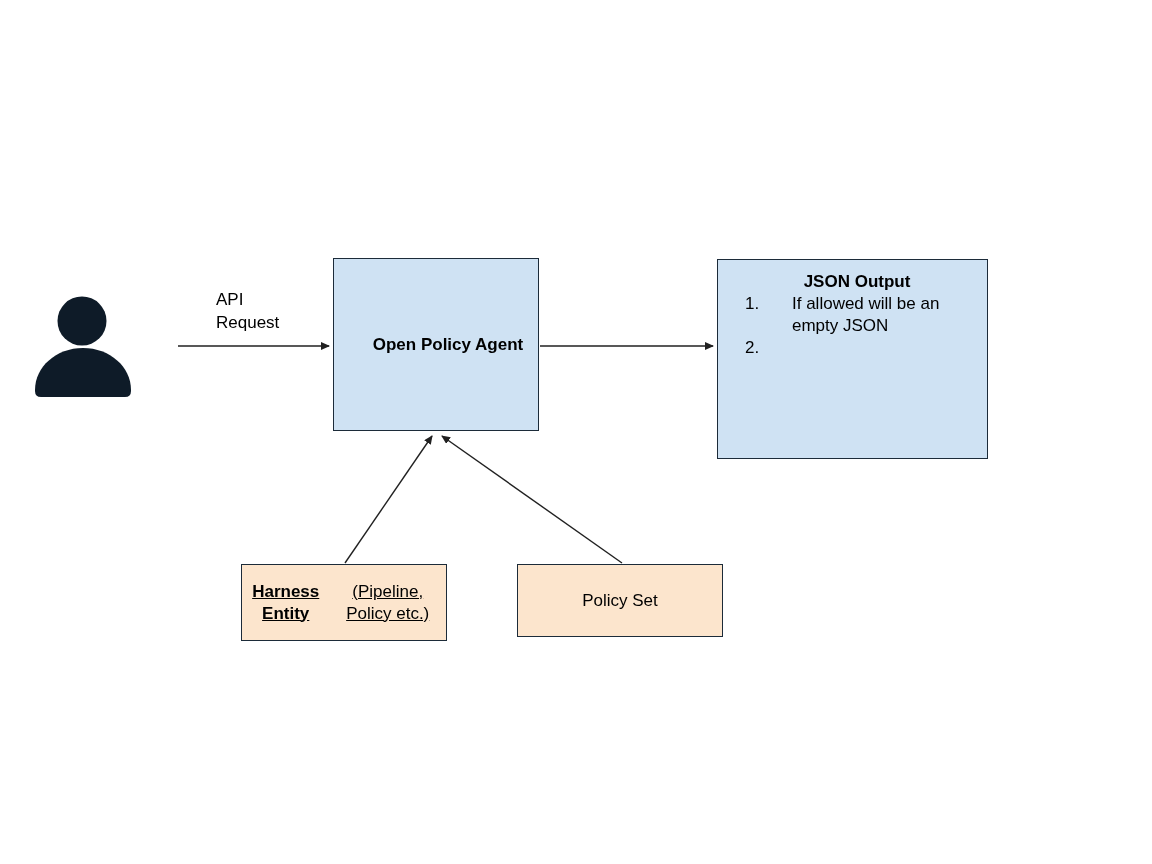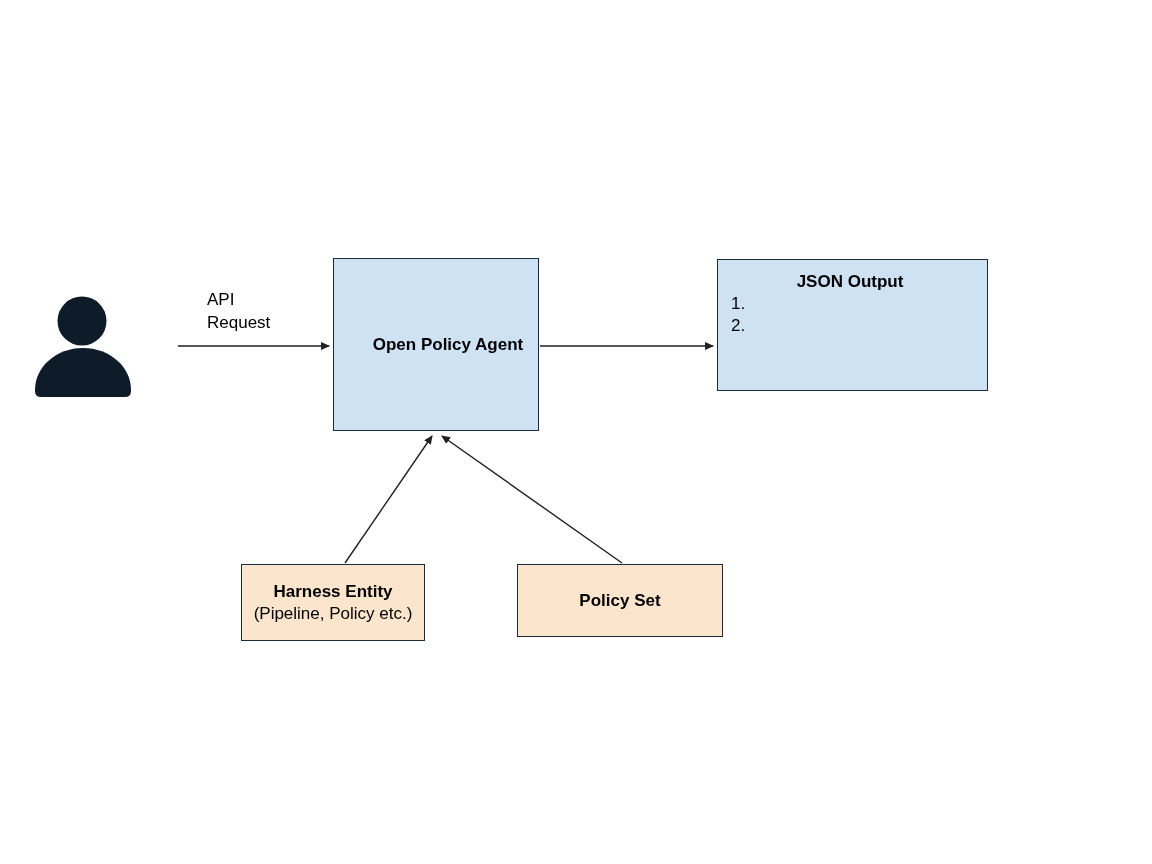--- a/index.html
+++ b/index.html
@@ -39,21 +39,21 @@
   .person {
     position: absolute;
     left: 33px; top: 296px;
     width: 100px; height: 102px;
   }
   .person svg { width: 100%; height: 100%; display: block; }
   .person svg .fill { fill: var(--icon-color); }
 
   .api-label {
     position: absolute;
-    left: 207px; top: 288px;
+    left: 216px; top: 288px;
     width: 86px;
     font-size: 17px;
     line-height: 23px;
   }
 
   .box {
     position: absolute;
     border: 1.5px solid var(--box-border);
     font-size: 17px;
   }
@@ -63,22 +63,22 @@
   .opa-box {
     left: 333px; top: 258px;
     width: 206px; height: 173px;
     display: flex; align-items: center; justify-content: center;
     font-weight: bold;
     padding-left: 24px;
   }
 
   .json-output-box {
     left: 717px; top: 259px;
-    width: 271px; height: 132px;
-    padding: 11px 8px 8px 13px;
+    width: 271px; height: 200px;
+    padding: 11px 8px 8px 27px;
     line-height: 22px;
   }
   .json-output-box .box-title {
     font-weight: bold;
     text-align: center;
     margin-bottom: 0px;
     padding-right: 10px;
   }
   .json-output-box ol {
     list-style: none;
@@ -89,33 +89,34 @@
   }
   .json-output-box li .num {
     flex: 0 0 47px;
   }
   .json-output-box li .item-text {
     flex: 1 1 auto;
   }
 
   .harness-box {
     left: 241px; top: 564px;
-    width: 184px; height: 77px;
-    display: flex; flex-direction: column;
+    width: 206px; height: 77px;
+    display: flex; flex-direction: row;
     align-items: center; justify-content: center;
     text-align: center;
     line-height: 22px;
+    text-decoration: underline;
   }
   .harness-box .box-title { font-weight: bold; }
 
   .policy-box {
     left: 517px; top: 564px;
     width: 206px; height: 73px;
     display: flex; align-items: center; justify-content: center;
-    font-weight: bold;
+    font-weight: normal;
   }
 </style>
 </head>
 <body>
 
 <div class="canvas">
 
   <svg class="arrows-layer" viewBox="0 0 1152 864" xmlns="http://www.w3.org/2000/svg">
     <defs>
       <marker id="arrowhead" markerWidth="10" markerHeight="8" refX="8" refY="4" orient="auto" markerUnits="userSpaceOnUse">
@@ -139,20 +140,21 @@
 
   <div class="box blue opa-box">
     <span>Open Policy Agent</span>
   </div>
 
   <div class="box blue json-output-box">
     <div class="box-title">JSON Output</div>
     <ol>
       <li>
         <span class="num">1.</span>
+        <span class="item-text">If allowed will be an empty JSON</span>
       </li>
       <li>
         <span class="num">2.</span>
       </li>
     </ol>
   </div>
 
   <div class="box orange harness-box">
     <div class="box-title">Harness Entity</div>
     <div class="box-subtitle">(Pipeline, Policy etc.)</div>

